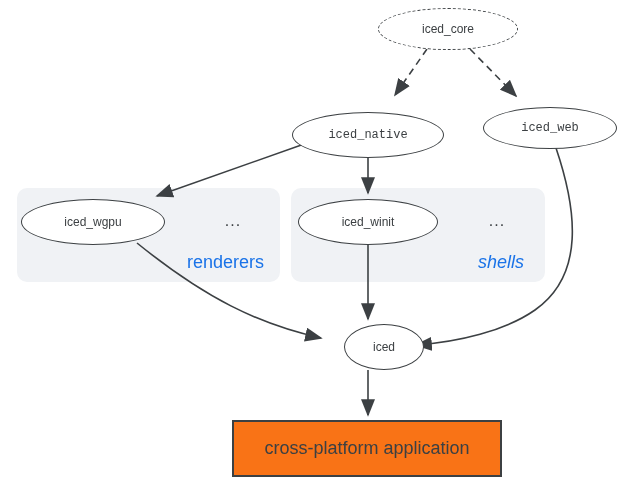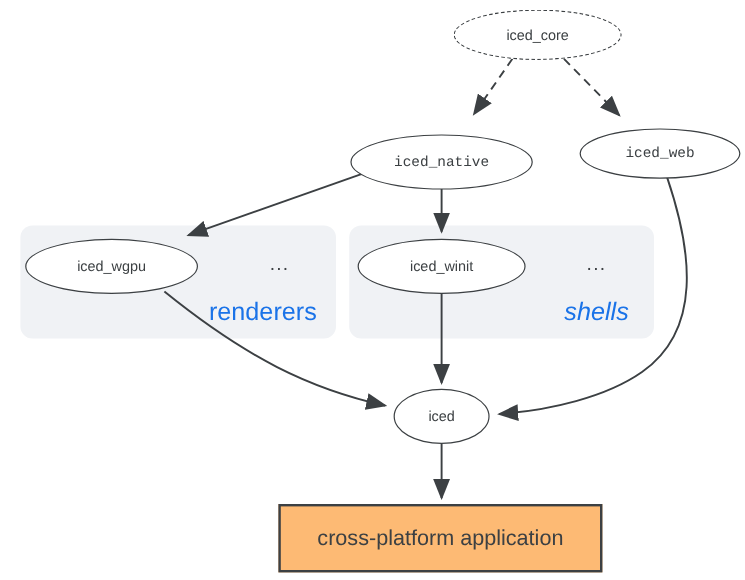--- a/index.html
+++ b/index.html
@@ -31,39 +31,39 @@
     display: flex;
     align-items: center;
     justify-content: center;
     font-size: 12px;
     z-index: 3;
     box-sizing: border-box;
   }
   .node.dashed { border-style: dashed; }
   .rect-node {
     position: absolute;
-    background: #fdba74;
+    background: #f97316;
     border: 2px solid #3c4043;
     display: flex;
     align-items: center;
     justify-content: center;
     font-size: 18px;
     z-index: 3;
     box-sizing: border-box;
   }
   .ellipsis {
     position: absolute;
     font-size: 16px;
     color: #3c4043;
     letter-spacing: 1px;
     z-index: 3;
   }
   .group-label {
     position: absolute;
-    font-size: 21px;
+    font-size: 18px;
     color: #1a73e8;
     z-index: 3;
   }
 </style>
 </head>
 <body>
 
 <div class="canvas">
 
   <div class="group-box" style="left:17px; top:188px; width:263px; height:94px;">
@@ -107,21 +107,21 @@
   </div>
 
   <div class="node" style="left:21px; top:199px; width:144px; height:46px;">
     <span>iced_wgpu</span>
   </div>
 
   <div class="node" style="left:298px; top:199px; width:140px; height:46px;">
     <span>iced_winit</span>
   </div>
 
-  <div class="node" style="left:328px; top:324px; width:80px; height:46px;">
+  <div class="node" style="left:344px; top:324px; width:80px; height:46px;">
     <span>iced</span>
   </div>
 
   <div class="rect-node" style="left:232px; top:420px; width:270px; height:57px;">
     <span>cross-platform application</span>
   </div>
 
 </div>
 
 </body></html>

